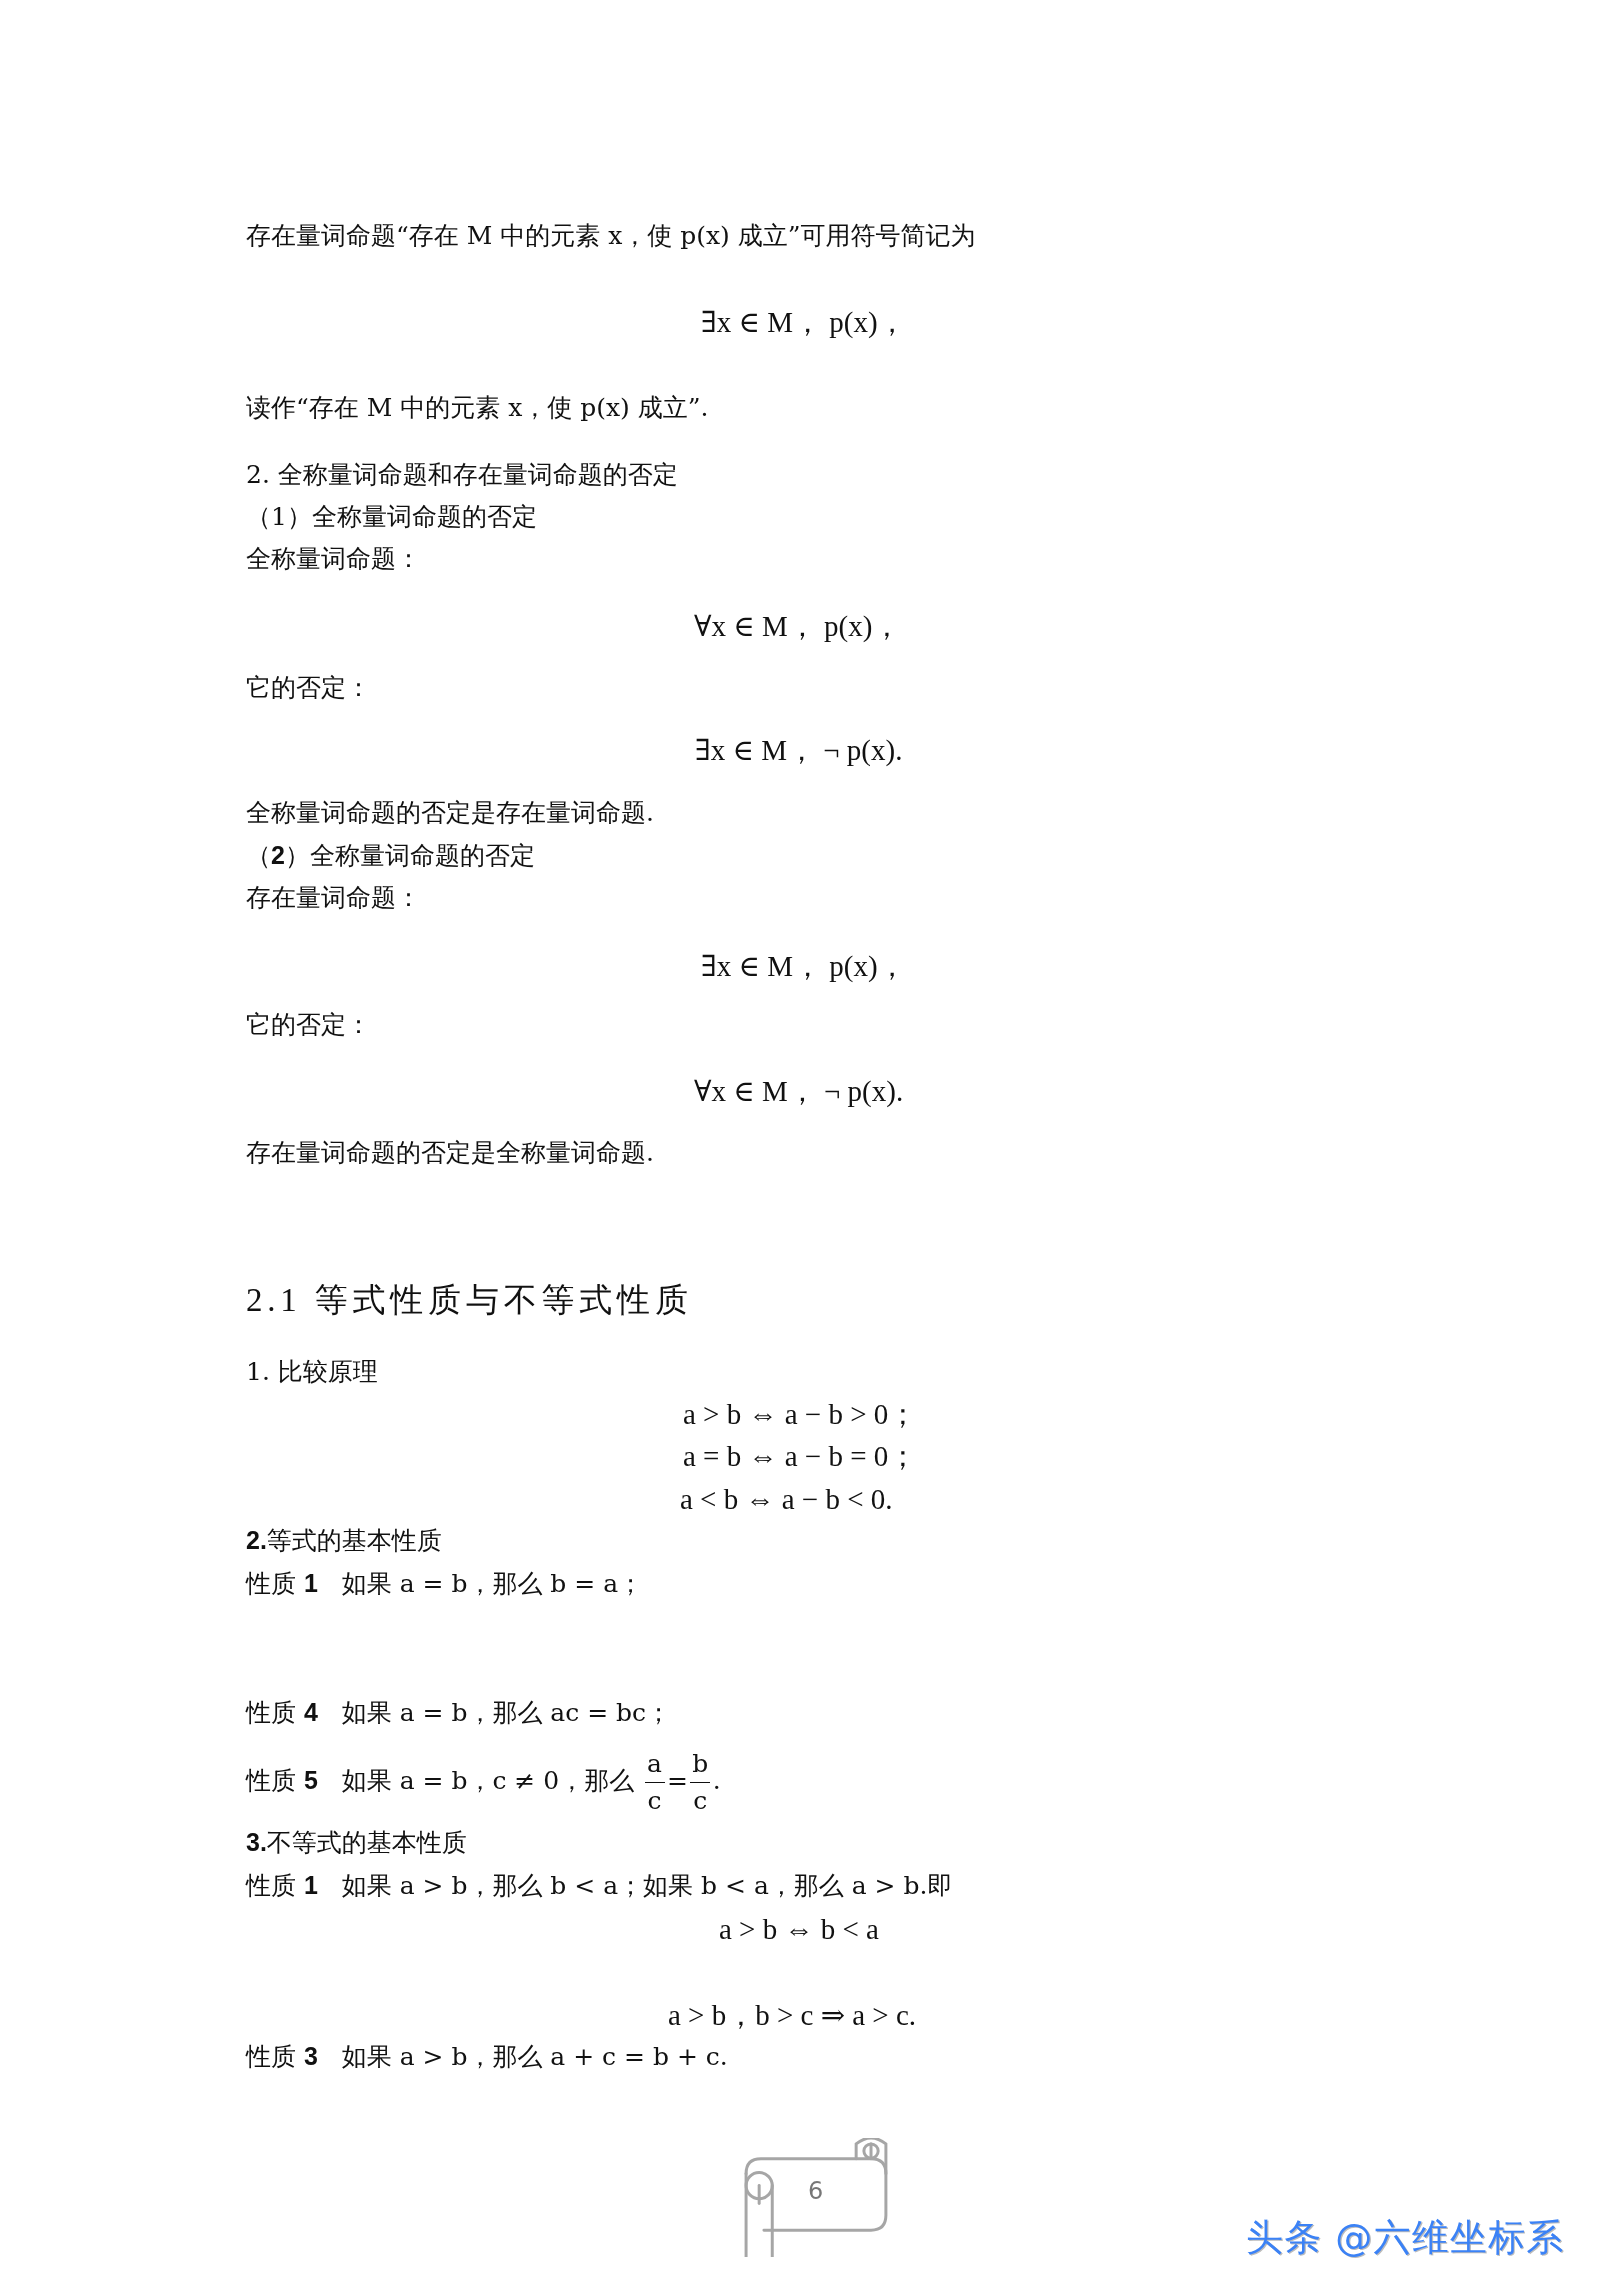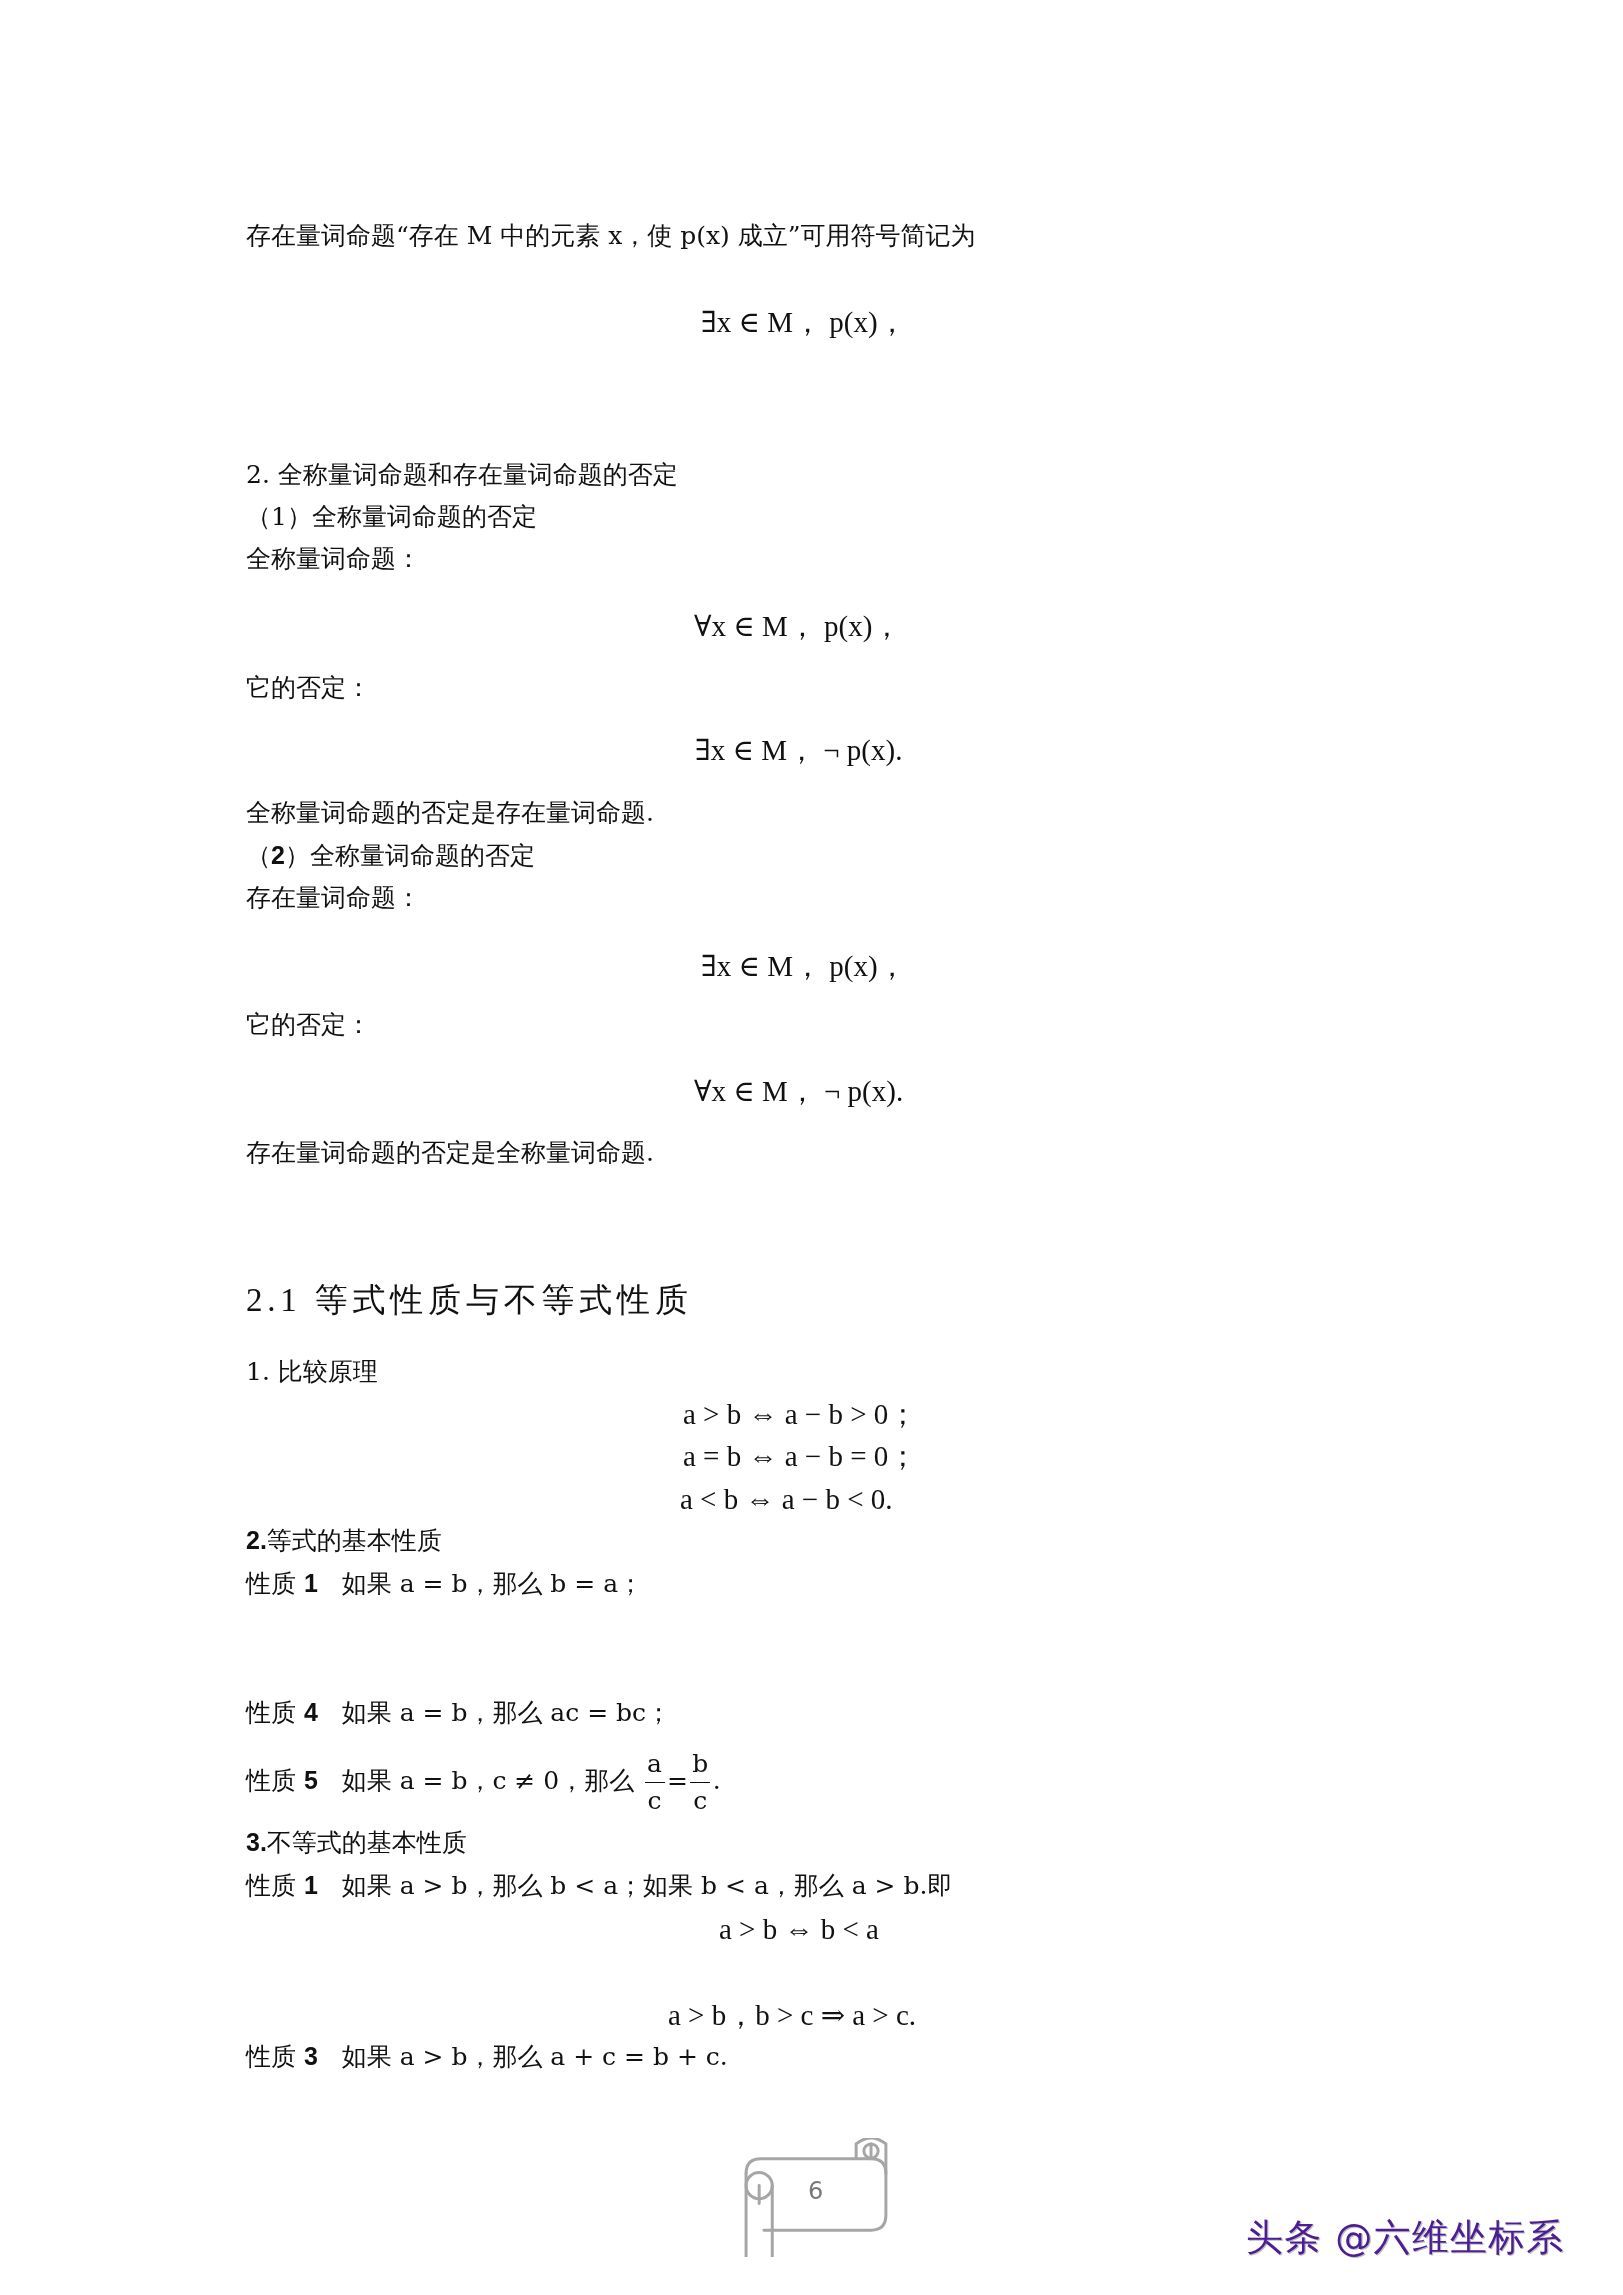--- a/index.html
+++ b/index.html
@@ -14,30 +14,31 @@
              font-weight: bold; font-size: 37px; line-height: 48px; white-space: nowrap; letter-spacing: 1.2px; }
   .section { position: absolute; left: 246px; top: 1279px; font-family: Liberation Serif, serif;
              font-size: 33px; line-height: 43px; letter-spacing: 4.8px; white-space: nowrap; }
   .frac { display: inline-block; vertical-align: middle; text-align: center; margin: 0 2.4px; }
   .frac span { display: block; line-height: 36px; }
   .frac .bar { border-top: 1.8px solid #111; width: 20px; margin: 0 auto; line-height: 0; height: 0; }
   .footer-scroll { position: absolute; left: 737px; top: 2138px; width: 155px; height: 119px; }
   .page-num { position: absolute; left: 808px; top: 2177px; font-family: "DejaVu Sans", sans-serif;
               font-size: 24px; color: #777; }
   .watermark { position: absolute; left: 1246px; top: 2213px; font-family: "DejaVu Sans", sans-serif;
-               font-size: 37px; color: #4c1d95; letter-spacing: 1.2px; white-space: nowrap;
+               font-size: 37px; color: #3b82f6; letter-spacing: 1.2px; white-space: nowrap;
                text-shadow: 1.2px 1.2px 0.6px #bbb; }
 </style>
 </head>
 <body>
 
 <div class="page">
 
   <div class="line" style="top:219px">存在量词命题“存在 M 中的元素 x，使 p(x) 成立”可用符号简记为</div>
   <div class="formula" style="left:701px;top:304px">∃x ∈ M， p(x)，</div>
+  <div class="line" style="top:391px">读作“存在 M 中的元素 x，使 p(x) 成立”.</div>
 
   <div class="line" style="top:458px">2. 全称量词命题和存在量词命题的否定</div>
   <div class="line" style="top:500px">（1）全称量词命题的否定</div>
   <div class="line" style="top:542px">全称量词命题：</div>
   <div class="formula" style="left:694px;top:608px">∀x ∈ M， p(x)，</div>
   <div class="line" style="top:671px">它的否定：</div>
   <div class="formula" style="left:695px;top:732px">∃x ∈ M， ¬ p(x).</div>
   <div class="line" style="top:796px">全称量词命题的否定是存在量词命题.</div>
 
   <div class="line" style="top:839px">

